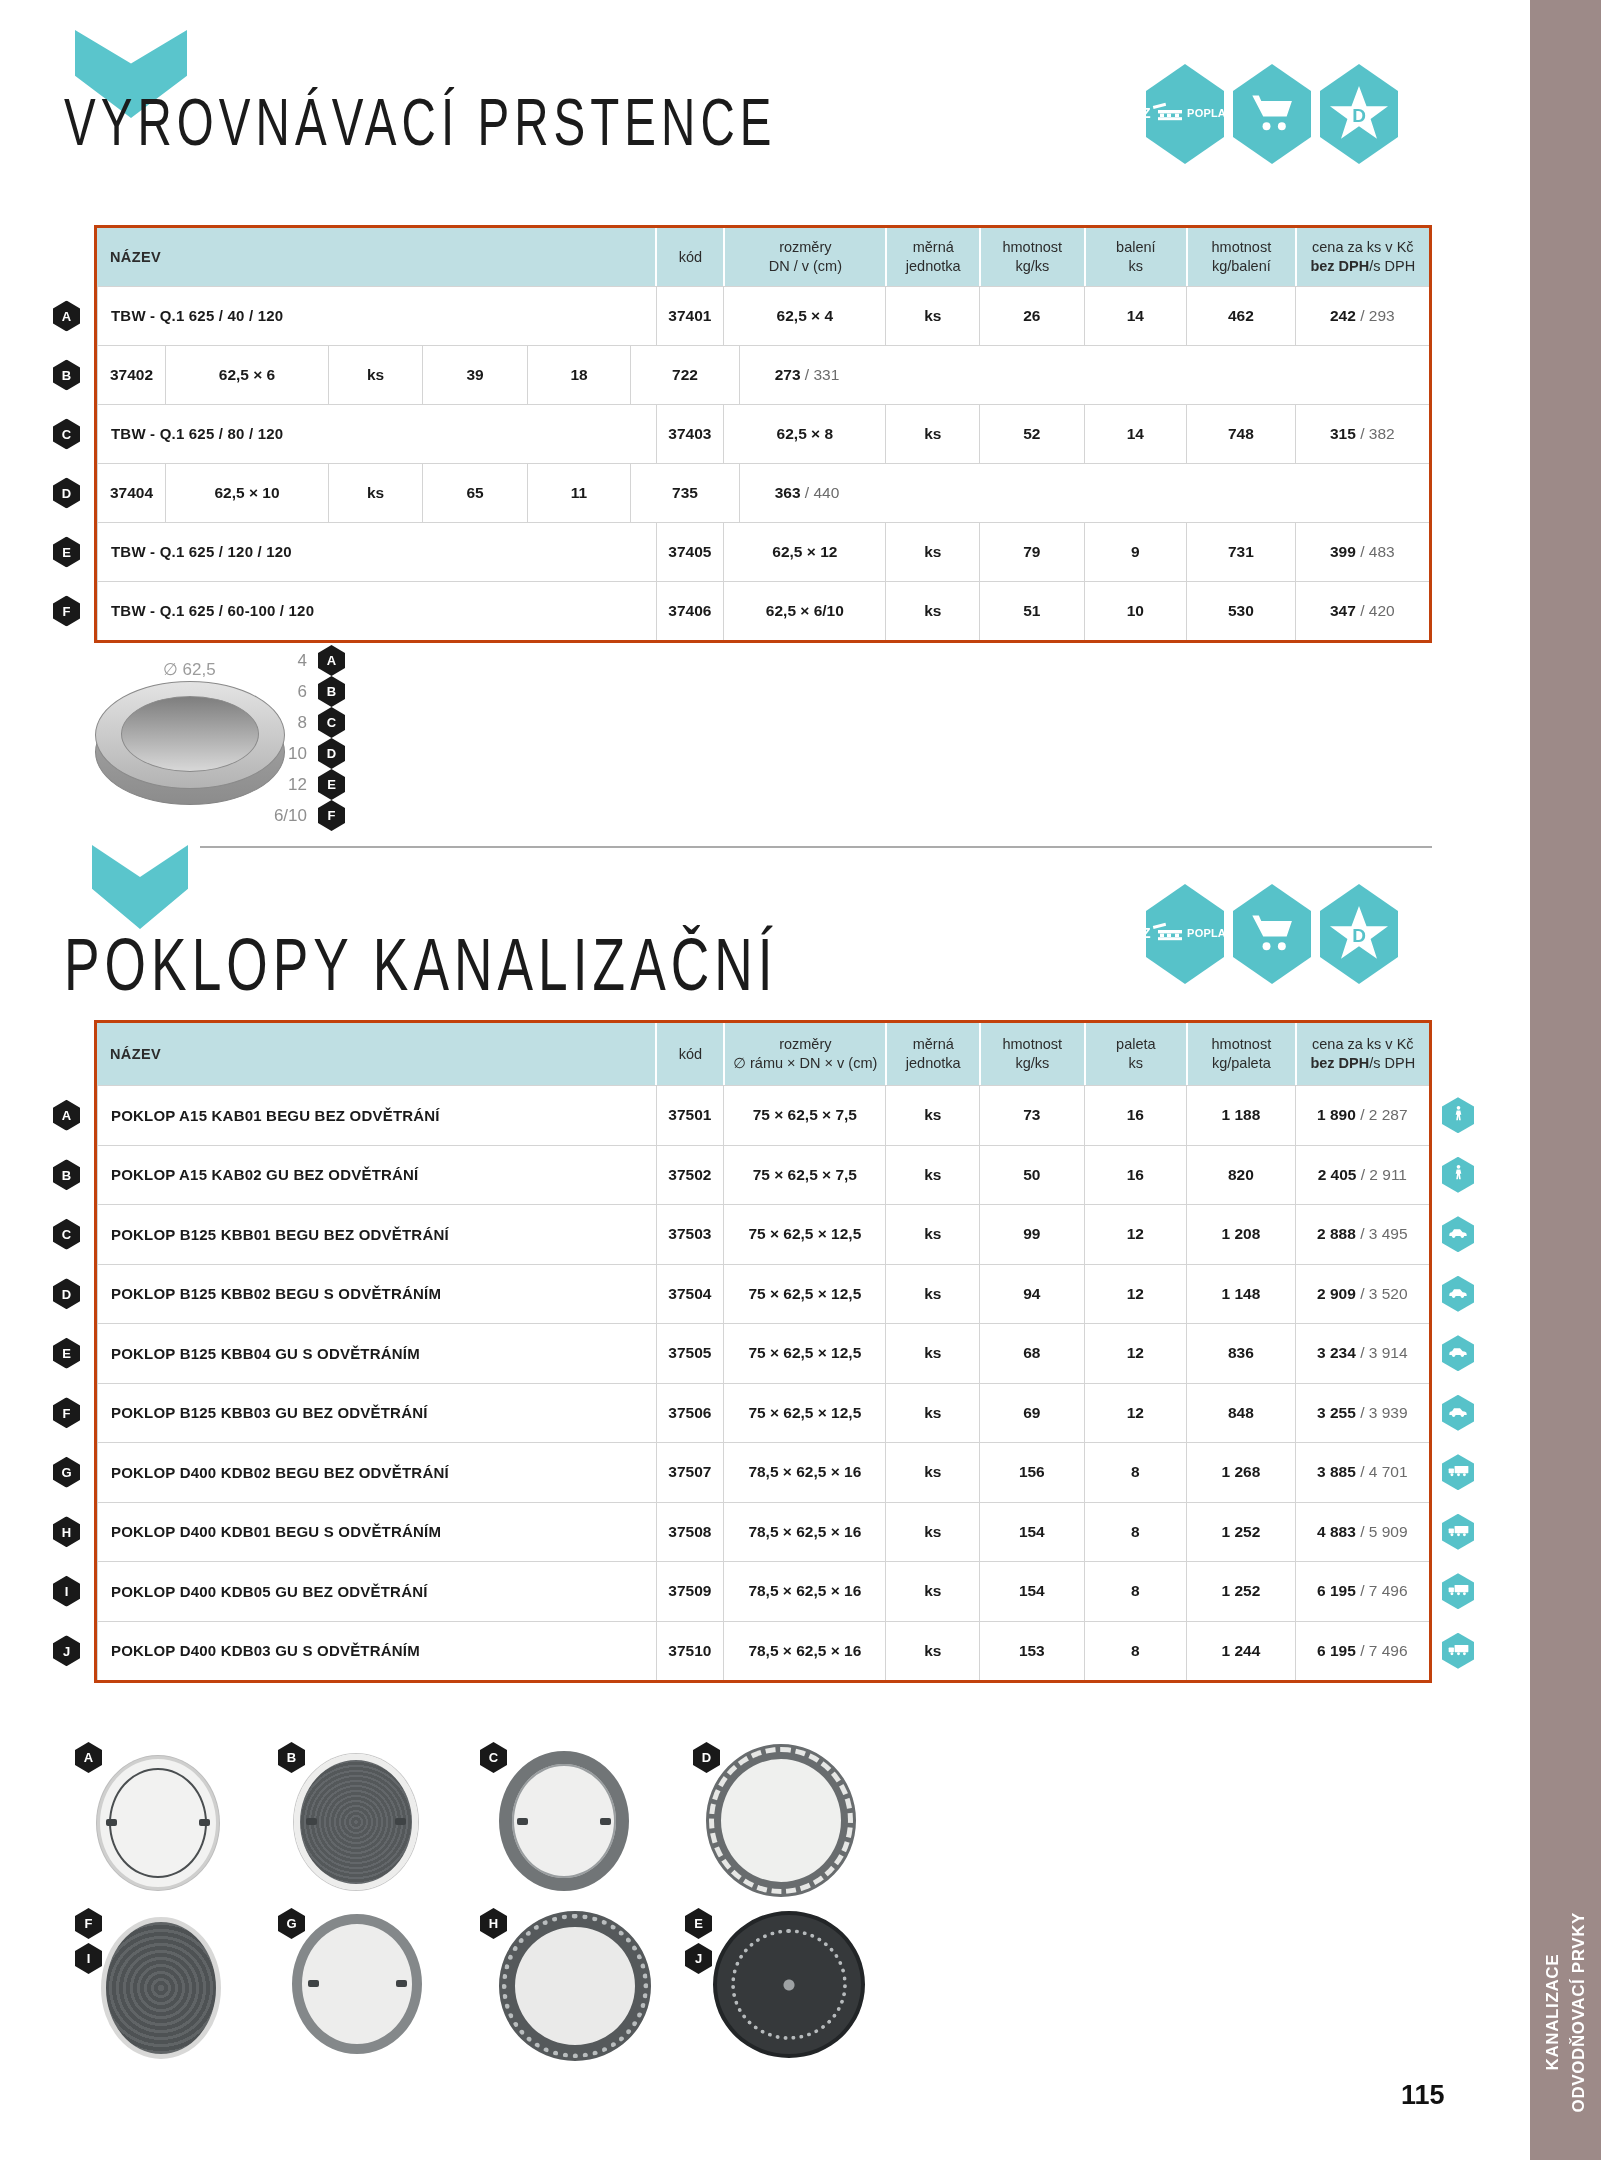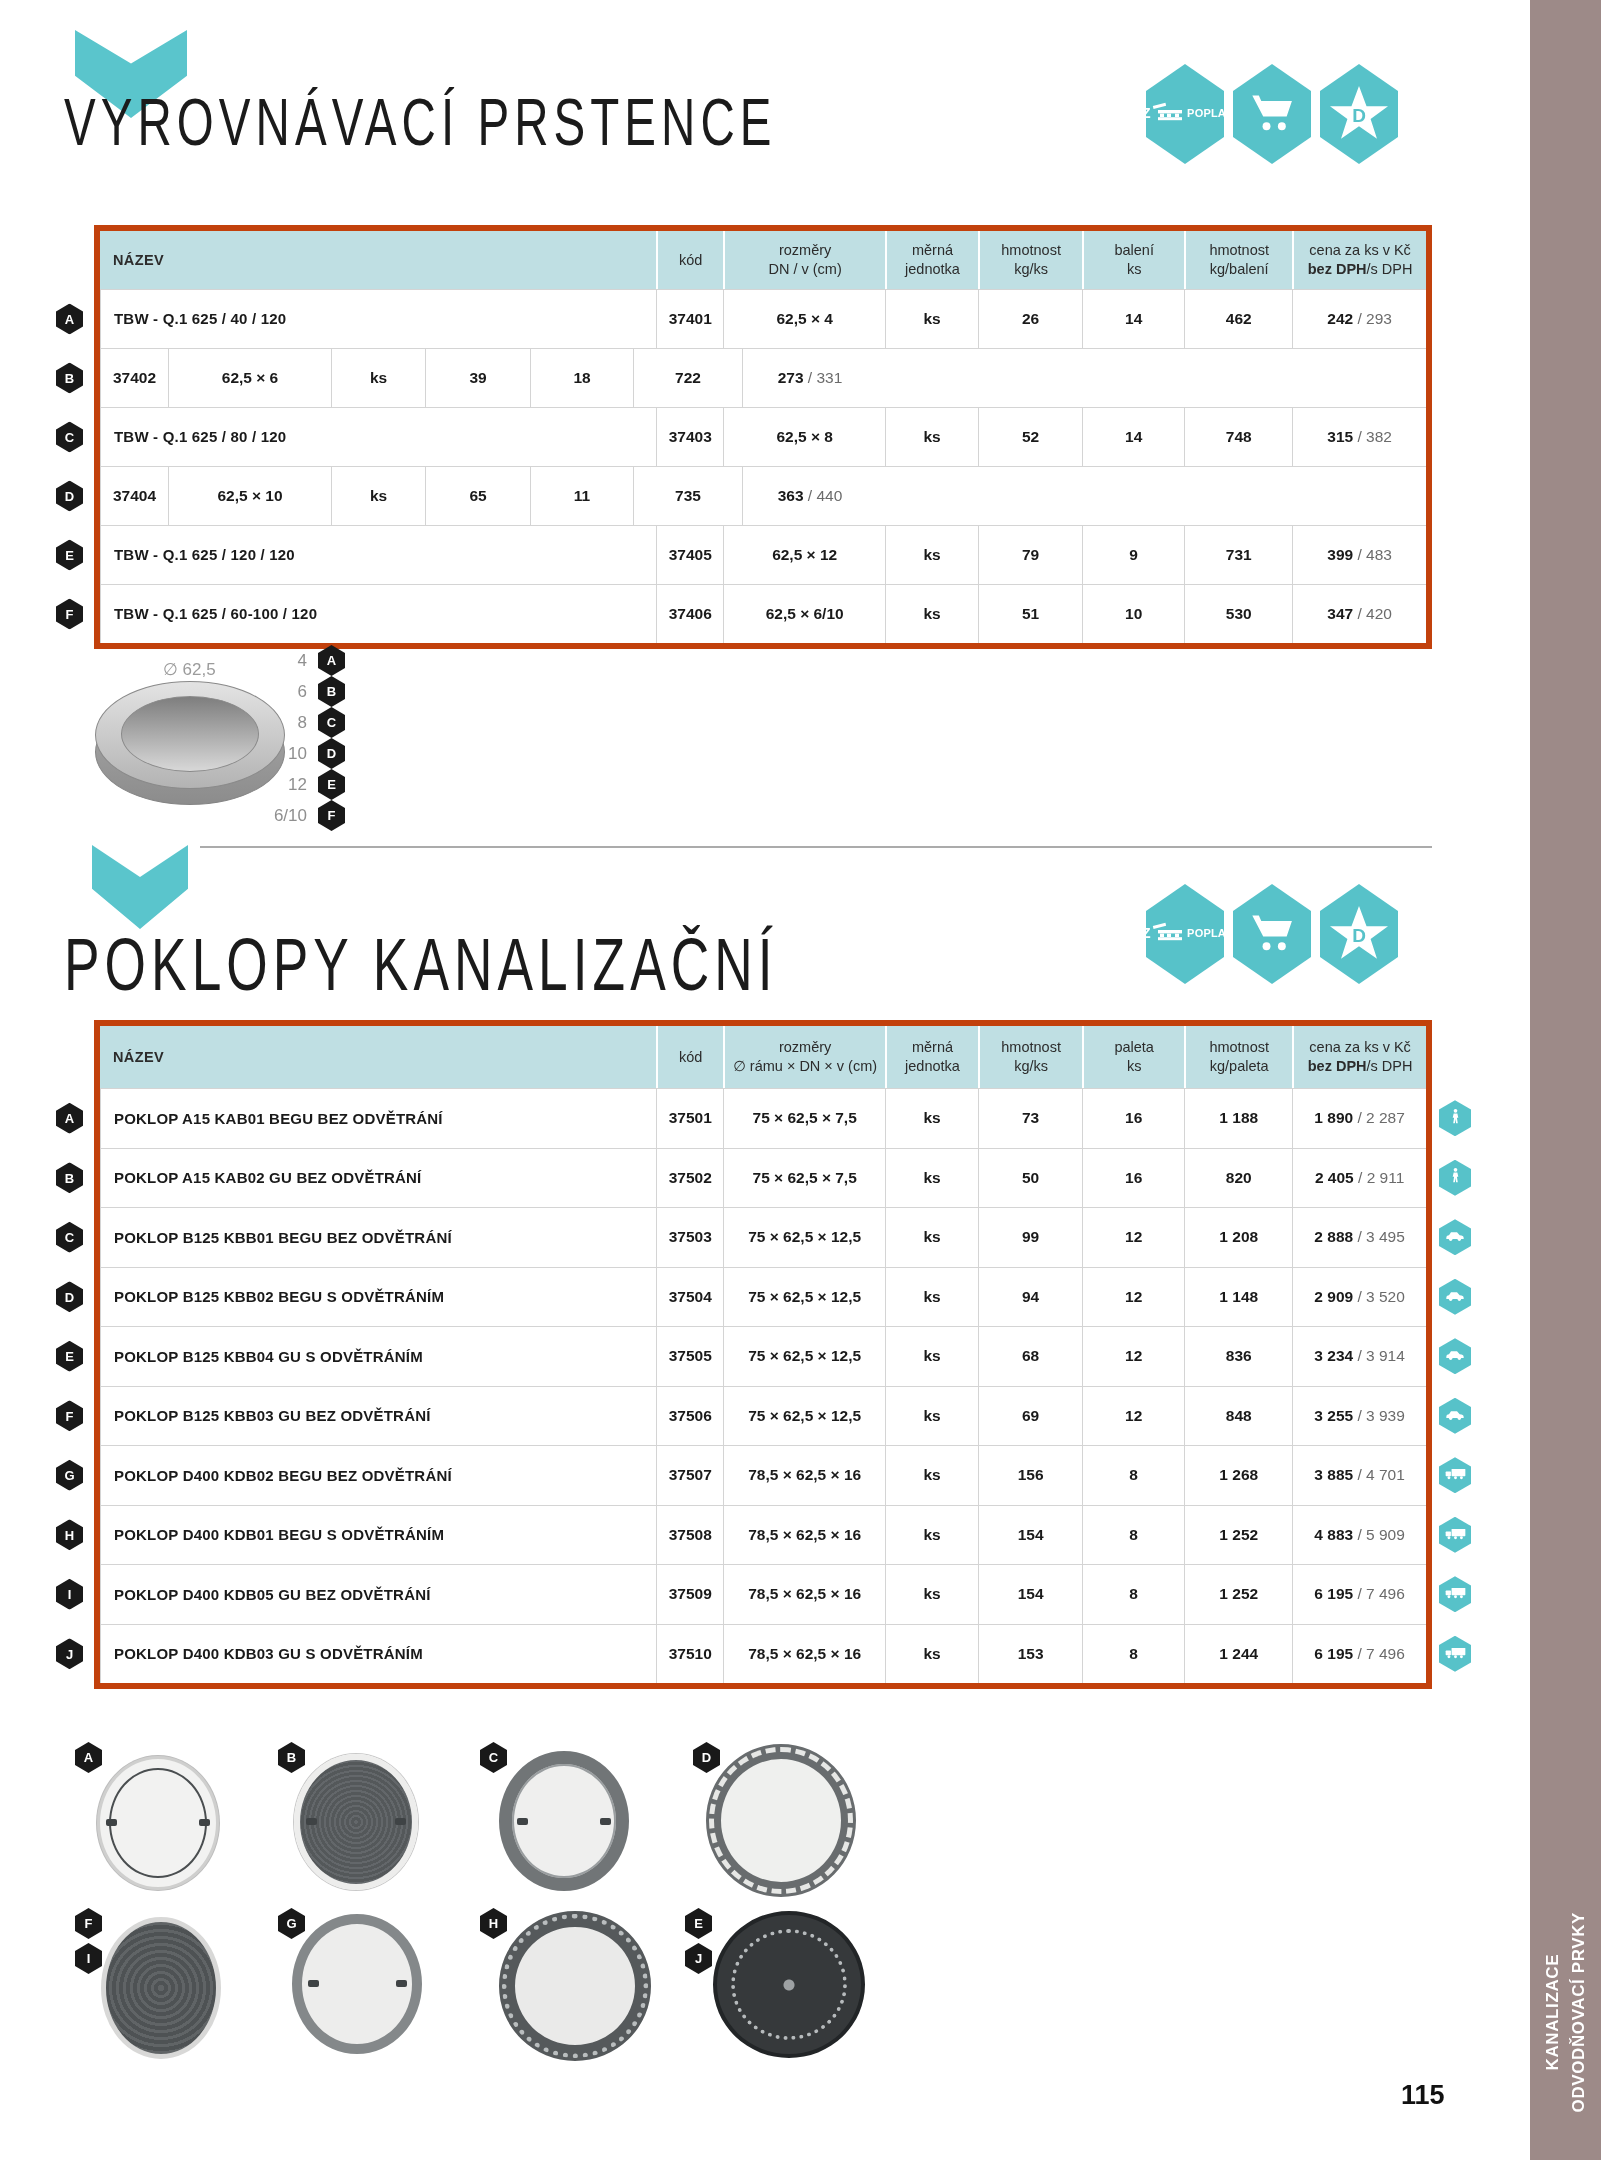--- a/index.html
+++ b/index.html
@@ -27,21 +27,21 @@
           clip-path:polygon(50% 0,100% 27%,100% 73%,50% 100%,0 73%,0 27%);
           display:flex;flex-direction:row;align-items:center;justify-content:center;color:#fff}
   .bighex .l1{font-size:14px;font-weight:bold;letter-spacing:.5px;line-height:1.1}
   .bighex .l2{font-size:11px;font-weight:bold;letter-spacing:.2px;line-height:1.2}
   .star{width:58px;height:56px;background:#fff;position:relative;
         clip-path:polygon(50% 0%,63% 36%,100% 36%,70% 59%,81% 94%,50% 72%,19% 94%,30% 59%,0% 36%,37% 36%)}
   .star span{position:absolute;left:50%;top:54%;transform:translate(-50%,-50%);
              color:#57c2c9;font-weight:bold;font-size:19px}
 
   
-  .ptable{position:absolute;left:94px;width:1338px;border:6px solid #c2410c;box-sizing:border-box;background:#fff}
+  .ptable{position:absolute;left:94px;width:1338px;border:3px solid #c2410c;box-sizing:border-box;background:#fff}
   #table1{top:225px}
   #table2{top:1020px}
   .trow{display:flex;position:relative;height:58px}
   .t2 .trow.body{height:58.5px}
   .trow.body{border-top:1px solid #d4d4d4}
   .thead{background:#bfdfe3;height:58px}
   .t2 .thead{height:62px}
   .cell{display:flex;flex-direction:column;align-items:center;justify-content:center;
         border-left:1px solid #d4d4d4;box-sizing:border-box;text-align:center;line-height:1.3}
   .trow .cell:first-of-type{border-left:none}

